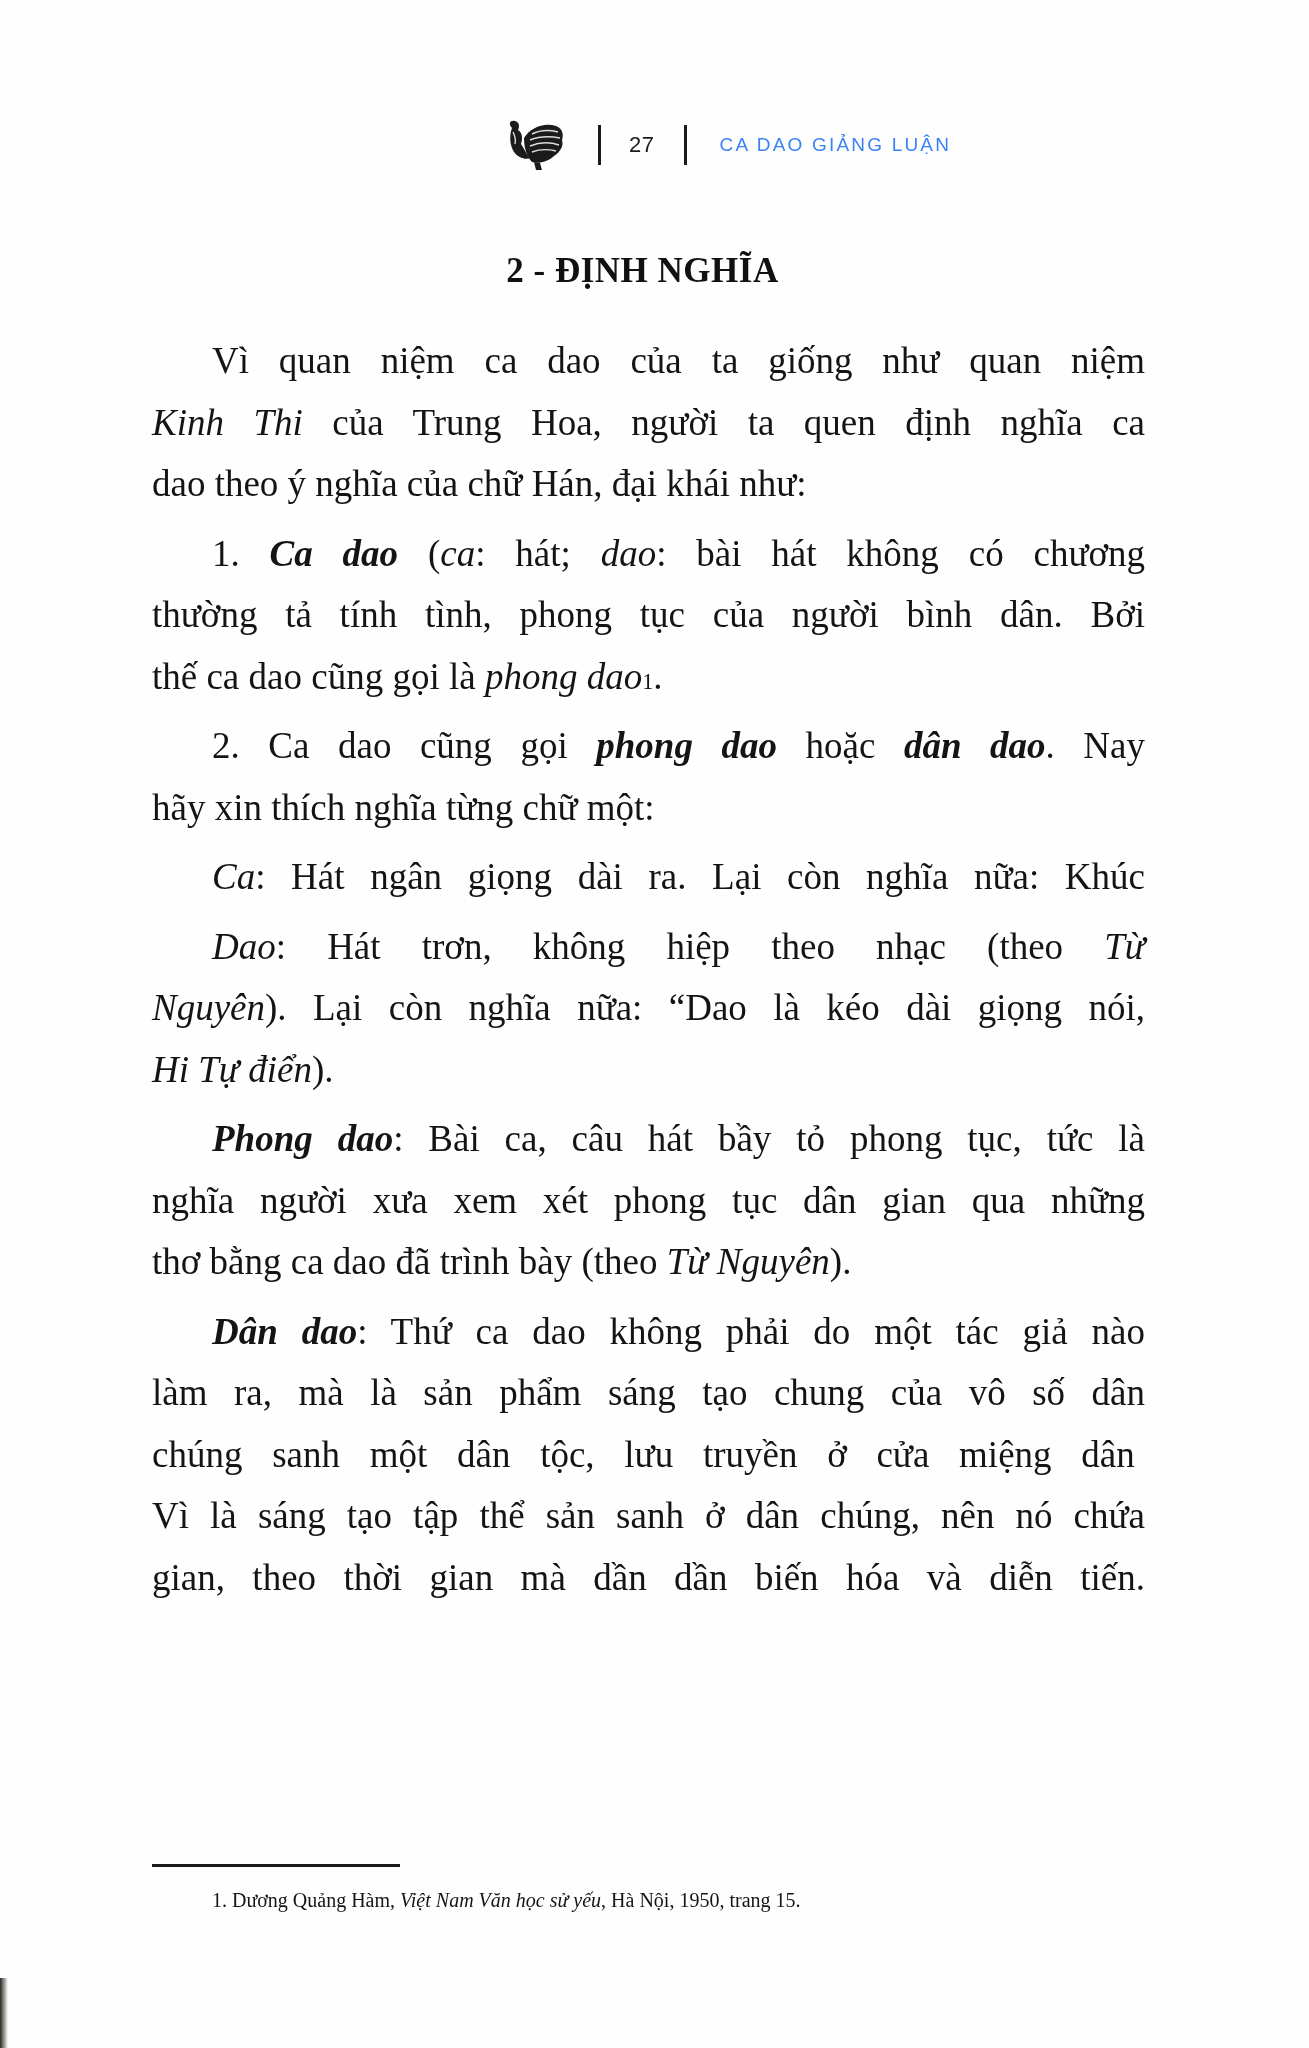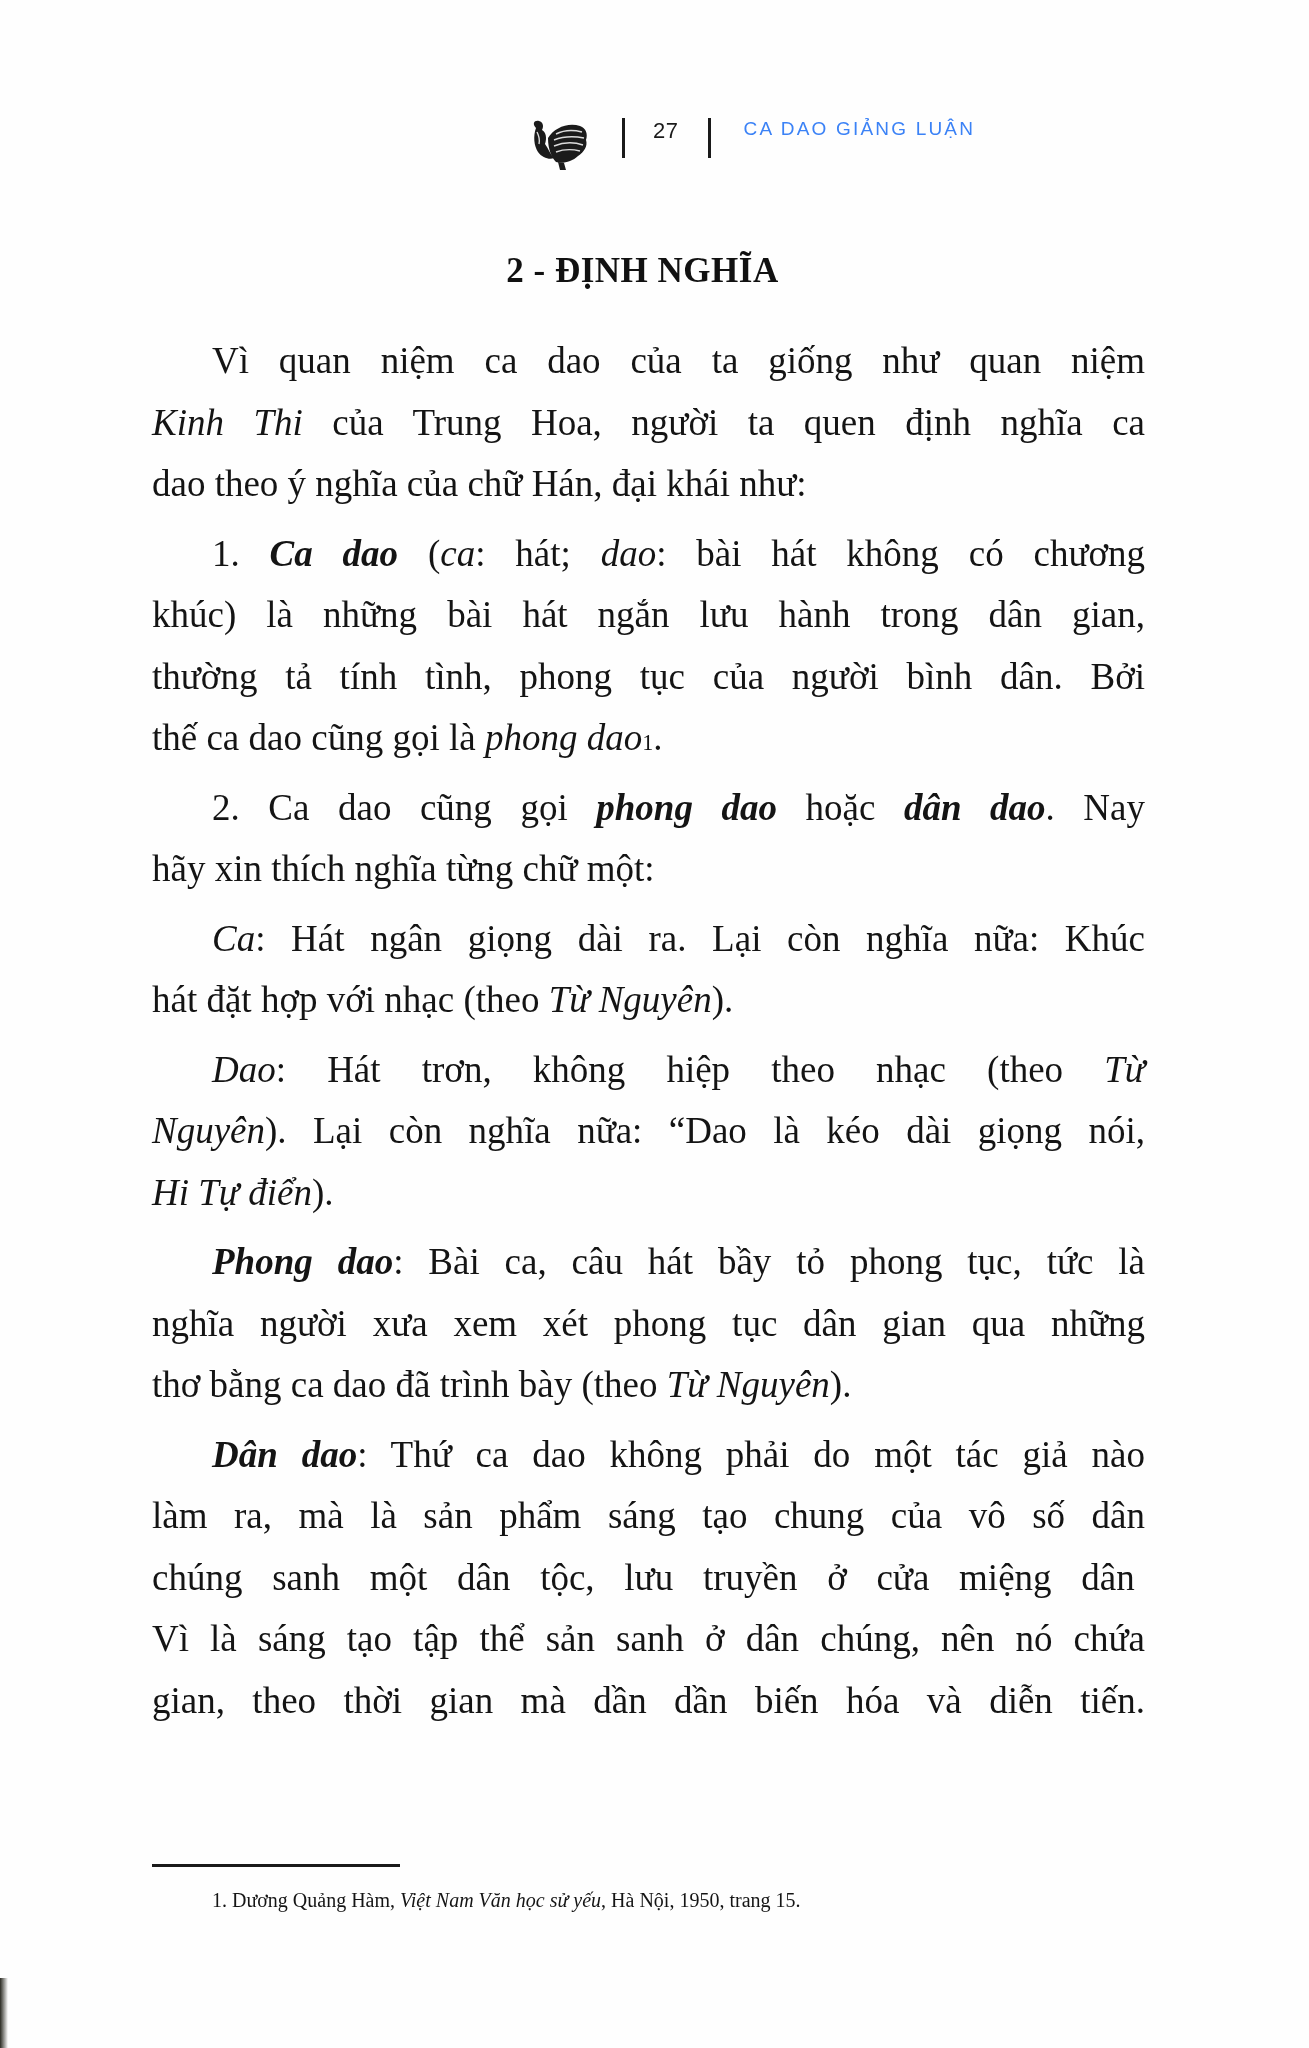--- a/index.html
+++ b/index.html
@@ -1,22 +1,22 @@
 <!DOCTYPE html>
 <html><head>
 <meta charset="utf-8">
 <style>
   html, body { margin: 0; padding: 0; }
   body {
     width: 1309px; height: 2048px; background: #fefefe; position: relative; overflow: hidden;
     font-family: "Liberation Serif", "DejaVu Serif", serif; color: #141414;
   }
   .running-head {
-    position: absolute; top: 118px; left: 528px; height: 54px;
-    display: flex; align-items: flex-start; gap: 12px;
+    position: absolute; top: 118px; left: 504px; height: 54px;
+    display: flex; align-items: center; gap: 12px;
   }
   .rooster { width: 62px; height: 54px; display: block; }
   .rh-bar { width: 3px; height: 40px; background: #1a1a1a; margin: 0 16px 0 20px; }
   .rh-bar.second { margin: 0 20px 0 18px; }
   .rh-page { font-family: "Liberation Sans", "DejaVu Sans", sans-serif; font-size: 22px; color: #1a1a1a; letter-spacing: 0.5px; }
   .rh-title { font-family: "Liberation Sans", "DejaVu Sans", sans-serif; font-size: 19px; letter-spacing: 2.2px; color: #3b82f6; }
 
   .chapter-title {
     position: absolute; top: 228px; left: 0; width: 1309px; text-align: center;
     font-weight: bold; font-size: 35px; letter-spacing: 0.5px; color: #111;
@@ -75,31 +75,29 @@
 <h1 class="chapter-title"><span>2 - ĐỊNH NGHĨA</span></h1>
 
 <div class="body-text" id="body-text">
     <div class="para">
       <div class="line" style="padding-left: 60px;"><span class="fit" style="word-spacing: 20.6031px;"><span>Vì quan niệm ca dao của ta giống như quan niệm</span></span></div>
       <div class="line" style="padding-left: 0px; text-decoration: underline;"><span class="fit" style="word-spacing: 20.2125px;"><i>Kinh Thi</i><span> của Trung Hoa, người ta quen định nghĩa ca</span></span></div>
       <div class="line" style="padding-left: 0px;"><span class="fit"><span>dao theo ý nghĩa của chữ Hán, đại khái như:</span></span></div>
     </div>
     <div class="para">
       <div class="line" style="padding-left: 60px;"><span class="fit" style="word-spacing: 20.5875px;"><span>1. </span><b style="font-style: italic;">Ca dao</b><span> (</span><i>ca</i><span>: hát; </span><i>dao</i><span>: bài hát không có chương</span></span></div>
-      <div class="line" style="padding-left: 0px;"><span class="fit" style="word-spacing: 20.7937px;"><span>khúc) là những bài hát ngắn lưu hành trong dân gian,</span></span></div>
       <div class="line" style="padding-left: 0px;"><span class="fit" style="word-spacing: 18.5094px;"><span>thường tả tính tình, phong tục của người bình dân. Bởi</span></span></div>
       <div class="line" style="padding-left: 0px;"><span class="fit"><span>thế ca dao cũng gọi là </span><i>phong dao</i><sup>1</sup><span>.</span></span></div>
     </div>
     <div class="para">
       <div class="line" style="padding-left: 60px;"><span class="fit" style="word-spacing: 19.3016px;"><span>2. Ca dao cũng gọi </span><b style="font-style: italic;">phong dao</b><span> hoặc </span><b style="font-style: italic;">dân dao</b><span>. Nay</span></span></div>
       <div class="line" style="padding-left: 0px;"><span class="fit"><span>hãy xin thích nghĩa từng chữ một:</span></span></div>
     </div>
     <div class="para">
       <div class="line" style="padding-left: 60px;"><span class="fit" style="word-spacing: 16.3875px;"><i>Ca</i><span>: Hát ngân giọng dài ra. Lại còn nghĩa nữa: Khúc</span></span></div>
-      <div class="line" style="padding-left: 0px;"><span class="fit"><span>hát đặt hợp với nhạc (theo </span><i>Từ Nguyên</i><span>).</span></span></div>
     </div>
     <div class="para">
       <div class="line" style="padding-left: 60px;"><span class="fit" style="word-spacing: 31.8867px;"><i>Dao</i><span>: Hát trơn, không hiệp theo nhạc (theo </span><i>Từ</i></span></div>
       <div class="line" style="padding-left: 0px;"><span class="fit" style="word-spacing: 17.15px;"><i>Nguyên</i><span>). Lại còn nghĩa nữa: “Dao là kéo dài giọng nói,</span></span></div>
       <div class="line" style="padding-left: 0px;"><span class="fit"><i>Hi Tự điển</i><span>).</span></span></div>
     </div>
     <div class="para">
       <div class="line" style="padding-left: 60px;"><span class="fit" style="word-spacing: 15.642px;"><b style="font-style: italic;">Phong dao</b><span>: Bài ca, câu hát bầy tỏ phong tục, tức là</span></span></div>
       <div class="line" style="padding-left: 0px;"><span class="fit" style="word-spacing: 16.5203px;"><span>nghĩa người xưa xem xét phong tục dân gian qua những</span></span></div>
       <div class="line" style="padding-left: 0px;"><span class="fit"><span>thơ bằng ca dao đã trình bày (theo </span><i>Từ Nguyên</i><span>).</span></span></div>

